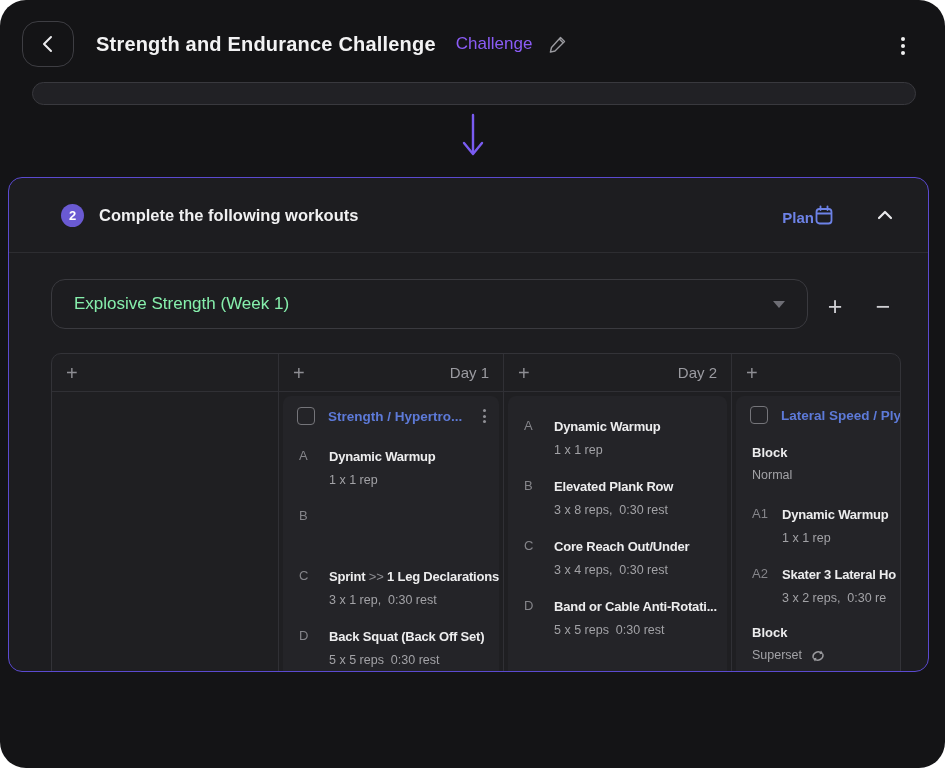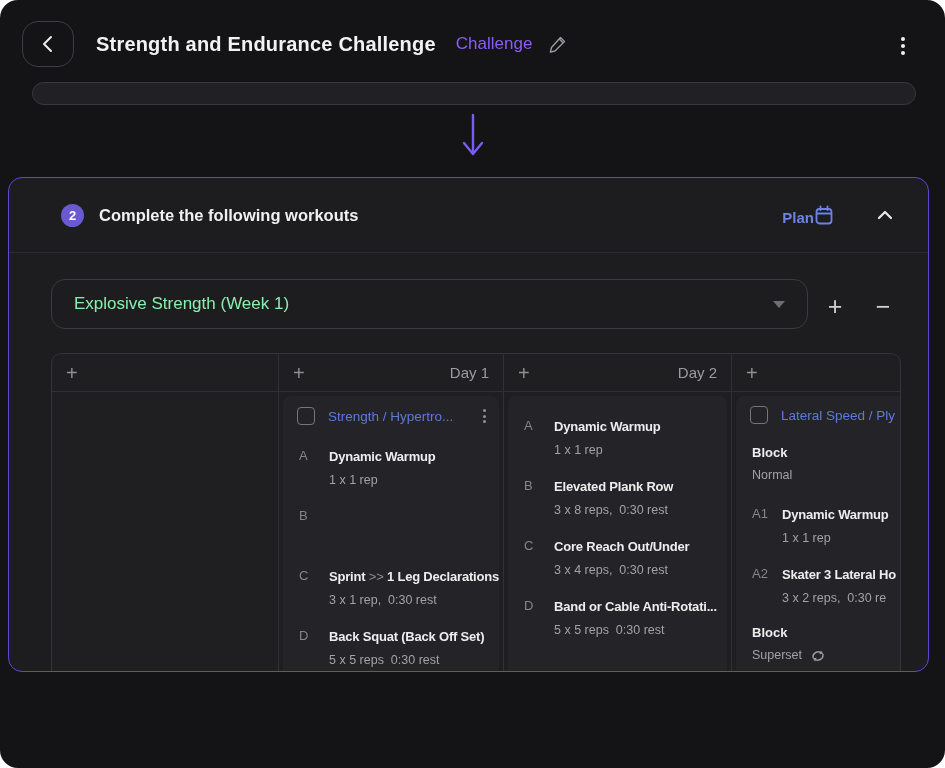--- a/index.html
+++ b/index.html
@@ -3,21 +3,21 @@
 <meta charset="utf-8">
 <style>
   * { box-sizing: border-box; margin: 0; padding: 0; }
   html, body { background:#ffffff; }
   body {
     width: 945px; height: 768px; position: relative;
     font-family: "Liberation Sans", "DejaVu Sans", sans-serif;
   }
   .window {
     position: absolute; inset: 0; background: #141416;
-    border-radius: 18px; overflow: hidden;
+    border-radius: 26px; overflow: hidden;
   }
 
   
   .app-header { position: absolute; top:0; left:0; right:0; height:88px;
     display:flex; align-items:center; padding-left:22px; }
   .back-btn { width:52px; height:46px; border:1.5px solid #3e3e43; border-radius:16px;
     display:flex; align-items:center; justify-content:center; background:transparent; cursor:pointer; }
   .page-title { margin-left:22px; color:#f2f2f3; font-size:20px; font-weight:bold; letter-spacing:.2px; }
   .page-subtitle { margin-left:20px; color:#8b5cf6; font-size:17px; }
   .edit-ic { margin-left:16px; display:flex; }
@@ -67,21 +67,21 @@
   .gh-cell { height:38px; flex:none; display:flex; align-items:center; justify-content:space-between;
     padding:0 14px; border-bottom:1px solid #303035; }
   .gh-plus { color:#8e8e94; font-size:20px; font-weight:400; cursor:pointer; line-height:20px; }
   .gh-day { color:#9b9ba1; font-size:15px; }
   .col-body { flex:1; padding:4px; }
 
   .workout-panel { background:#242428; border-radius:8px; height:288px; overflow:hidden; }
   .panel-header { display:flex; align-items:center; padding:10px 10px 0 14px; }
   .wk-checkbox { width:18px; height:18px; border:1.5px solid #75757a; border-radius:4px;
     flex:none; cursor:pointer; background:transparent; }
-  .wk-title { margin-left:13px; color:#5d7ad8; font-size:13.5px; font-weight:normal; flex:1;
+  .wk-title { margin-left:13px; color:#5d7ad8; font-size:13.5px; font-weight:bold; flex:1;
     white-space:nowrap; overflow:hidden; }
   .wk-kebab { display:flex; flex-direction:column; gap:2.5px; padding:3px; cursor:pointer; flex:none; }
   .wk-kebab i { width:3px; height:3px; border-radius:50%; background:#8f8f95; }
 
   .panel-body { padding:21px 0 0 16px; }
   .ex-row { display:flex; height:38px; margin-bottom:22px; cursor:pointer; }
   .ex-label { width:30px; flex:none; color:#85858a; font-size:13px; padding-top:1px; }
   .ex-name { color:#ededee; font-size:13px; font-weight:bold; letter-spacing:-0.2px;
     line-height:15px; white-space:nowrap; }
   .ex-name .sep { color:#8d8d92; font-weight:normal; }

